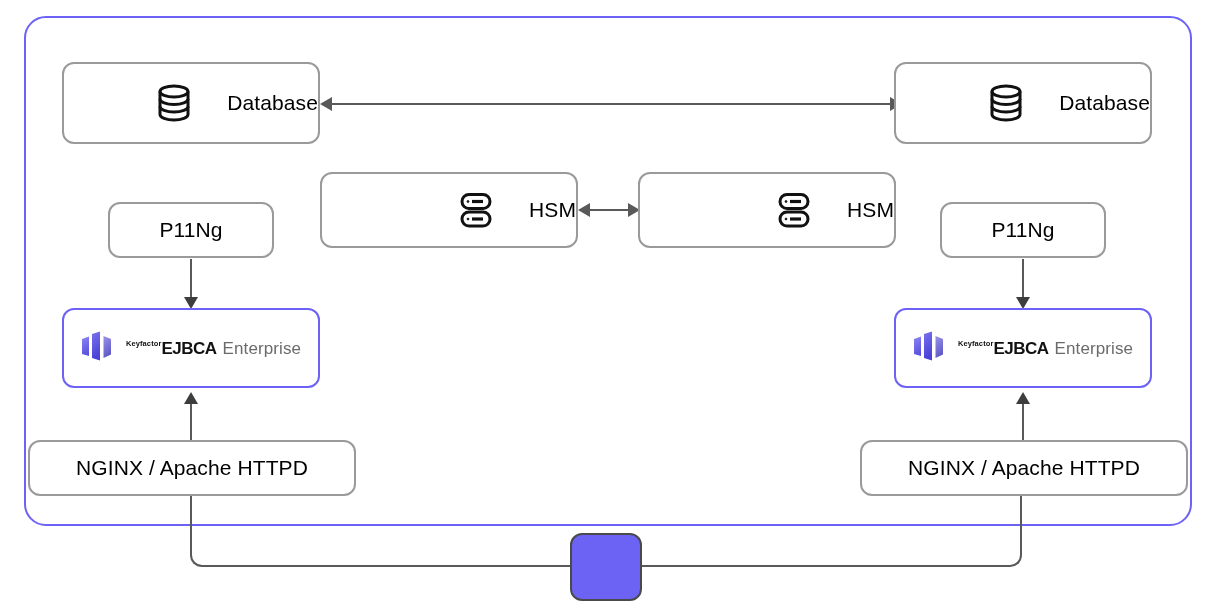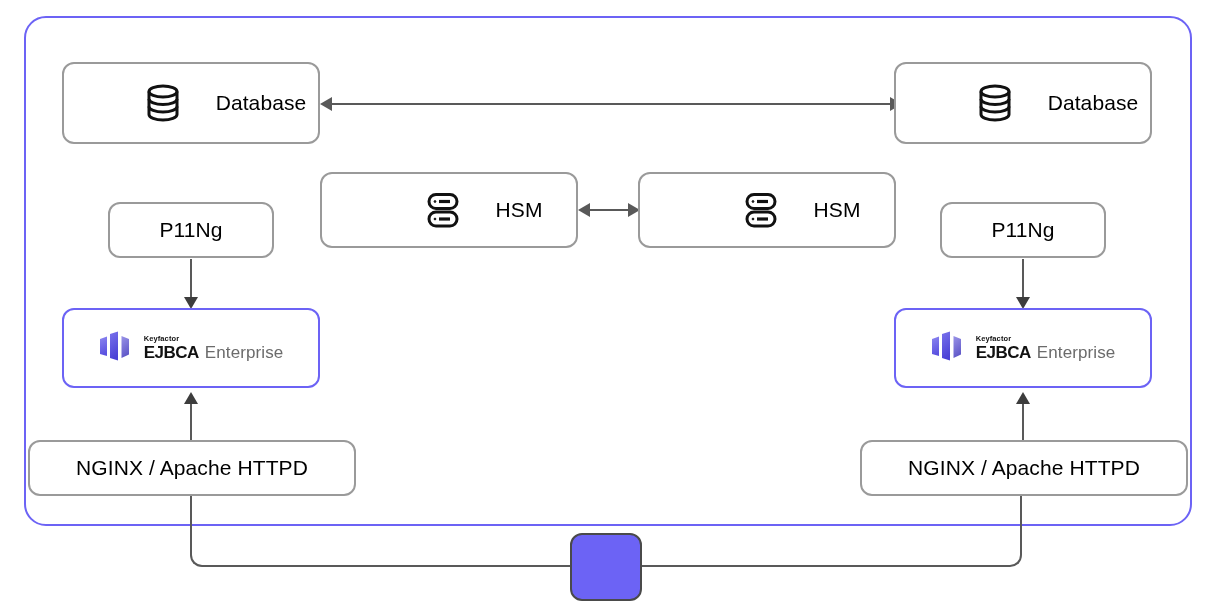--- a/index.html
+++ b/index.html
@@ -54,21 +54,21 @@
     align-items: center;
     justify-content: center;
     flex: 0 0 auto;
   }
   .node .node-label {
     white-space: nowrap;
   }
 
   
   .node.with-icon {
-    justify-content: center;
+    justify-content: flex-end;
     padding-left: 38px;
   }
   .node.with-icon .node-icon {
     margin-left: 32px;
   }
   .node.with-icon .node-label {
     margin-left: 36px;
   }
 
   
@@ -127,21 +127,20 @@
   .ejbca-lockup {
     display: flex;
     align-items: center;
     gap: 11px;
   }
   .ejbca-mark {
     flex: 0 0 auto;
   }
   .ejbca-word {
     display: flex;
-    flex-direction: column;
     justify-content: flex-start;
     line-height: 1;
   }
   .kf-top {
     font-size: 7.5px;
     font-weight: bold;
     color: #111111;
     letter-spacing: 0.1px;
     margin-bottom: 2px;
   }

